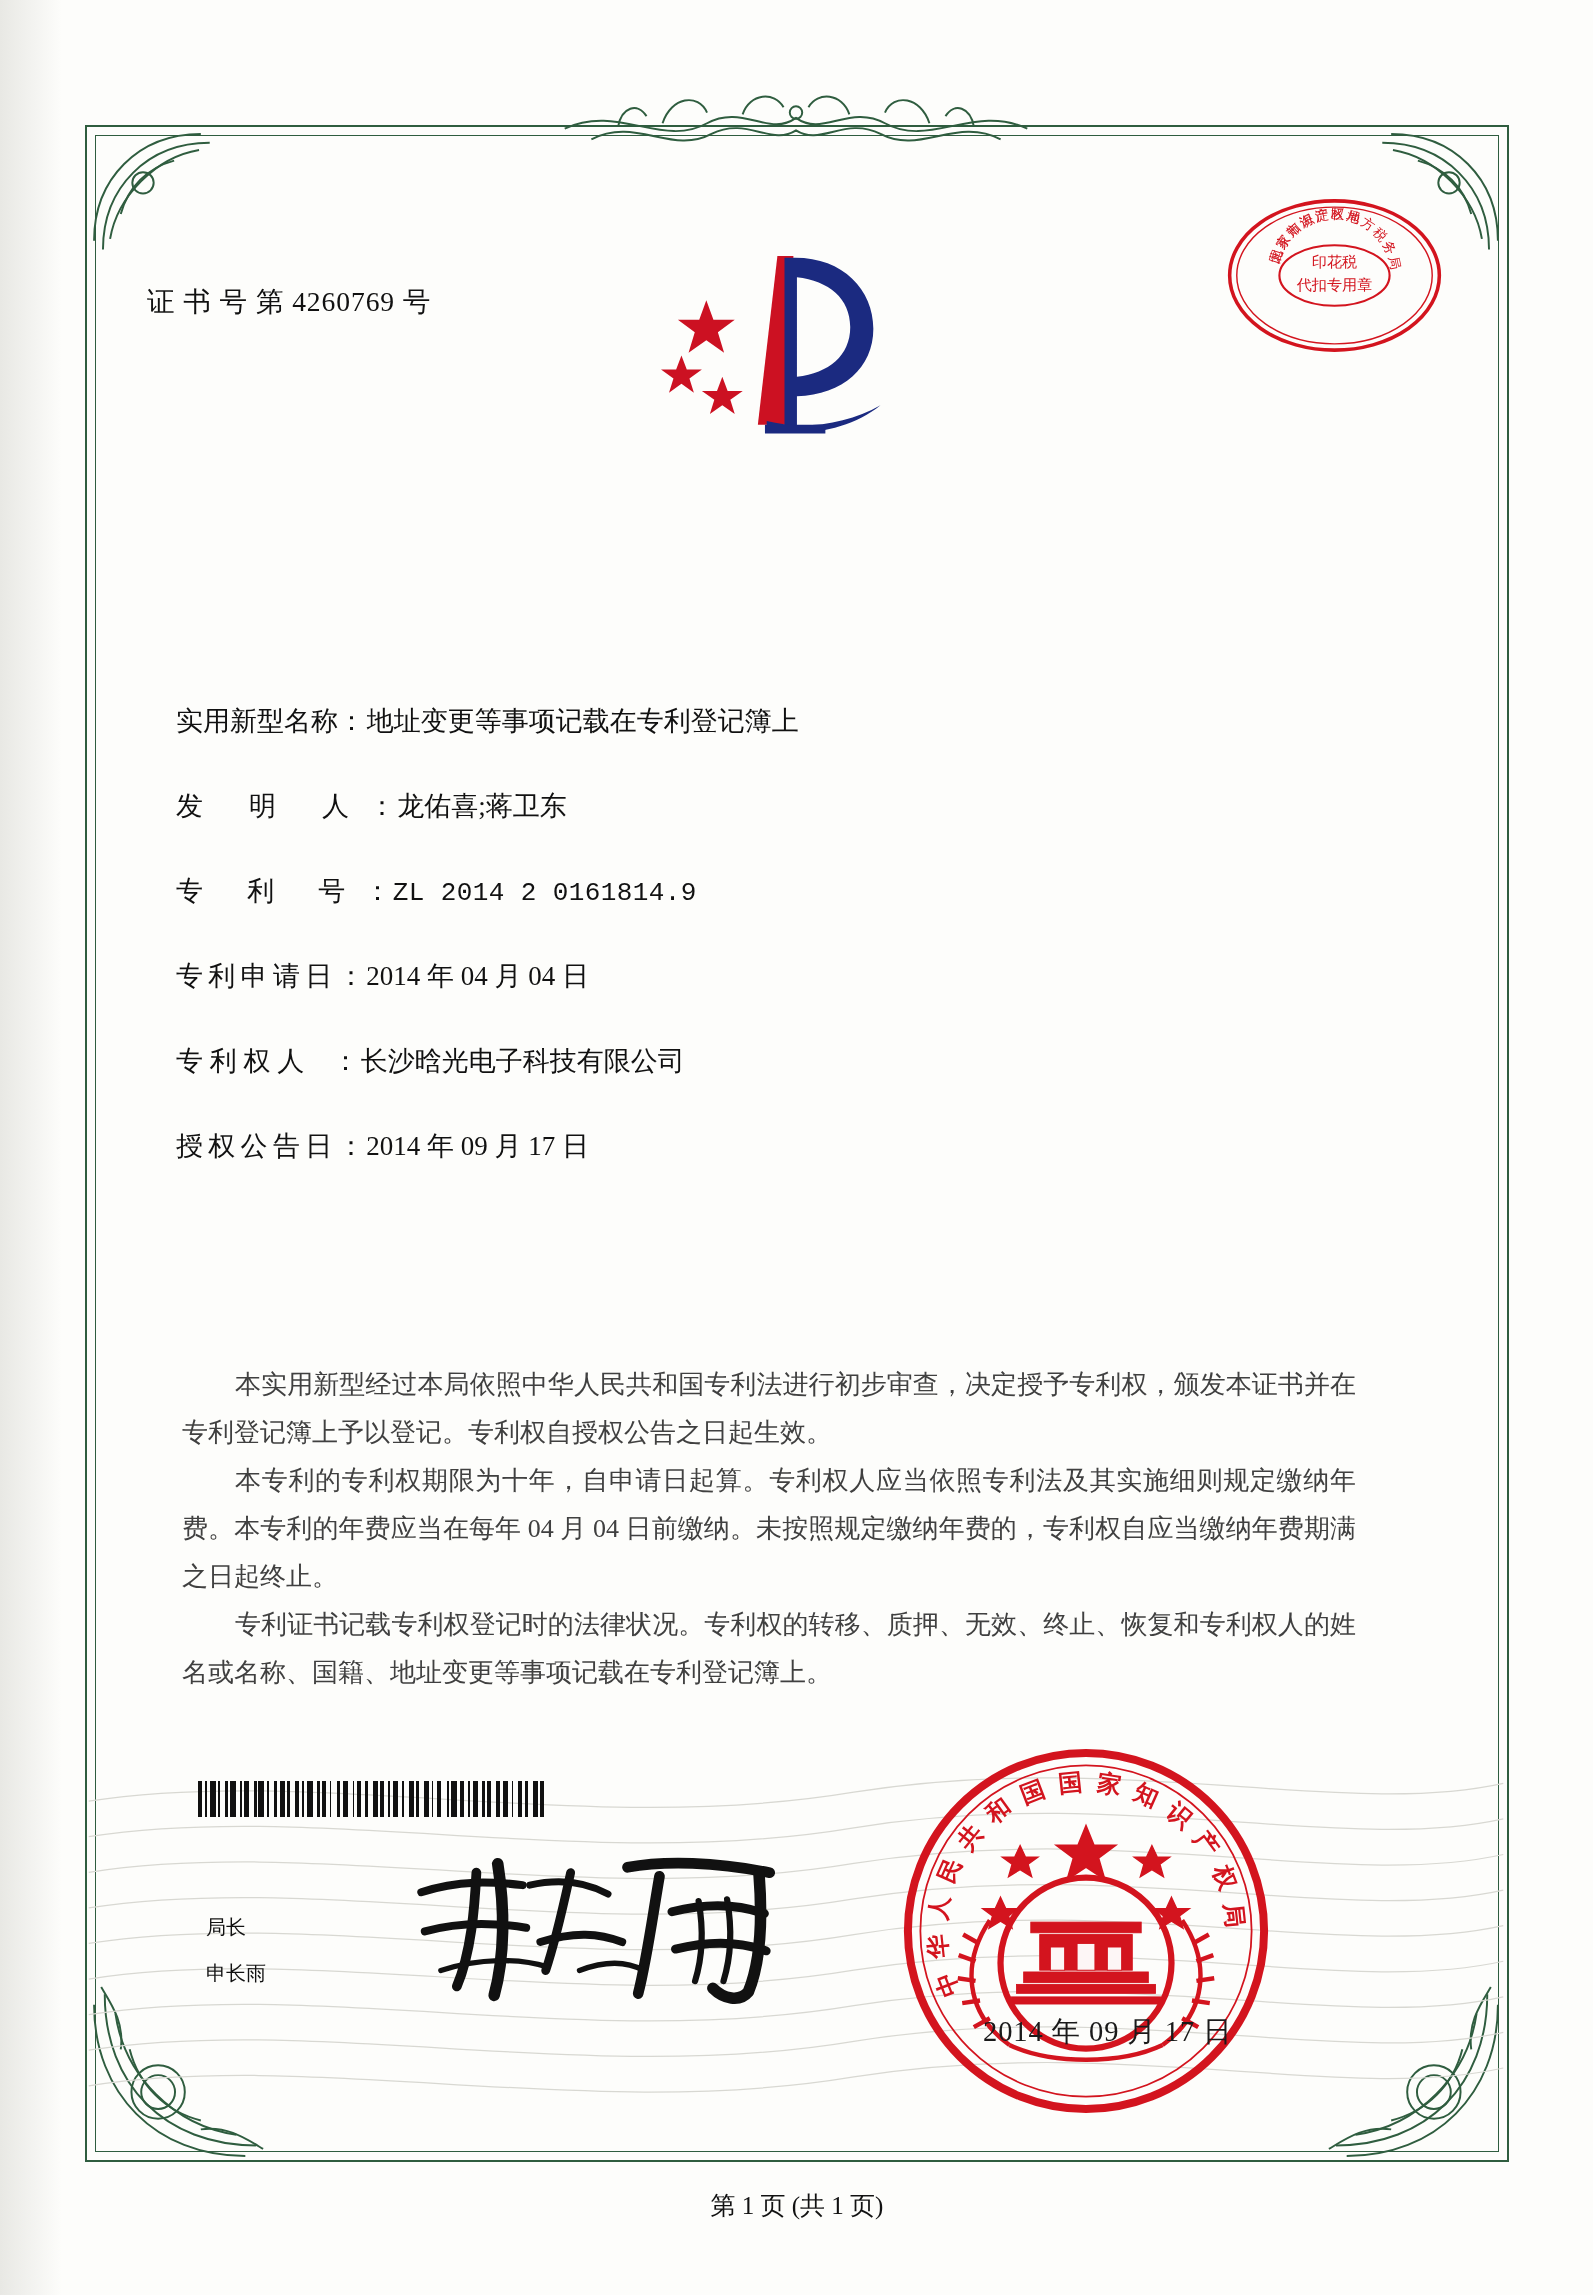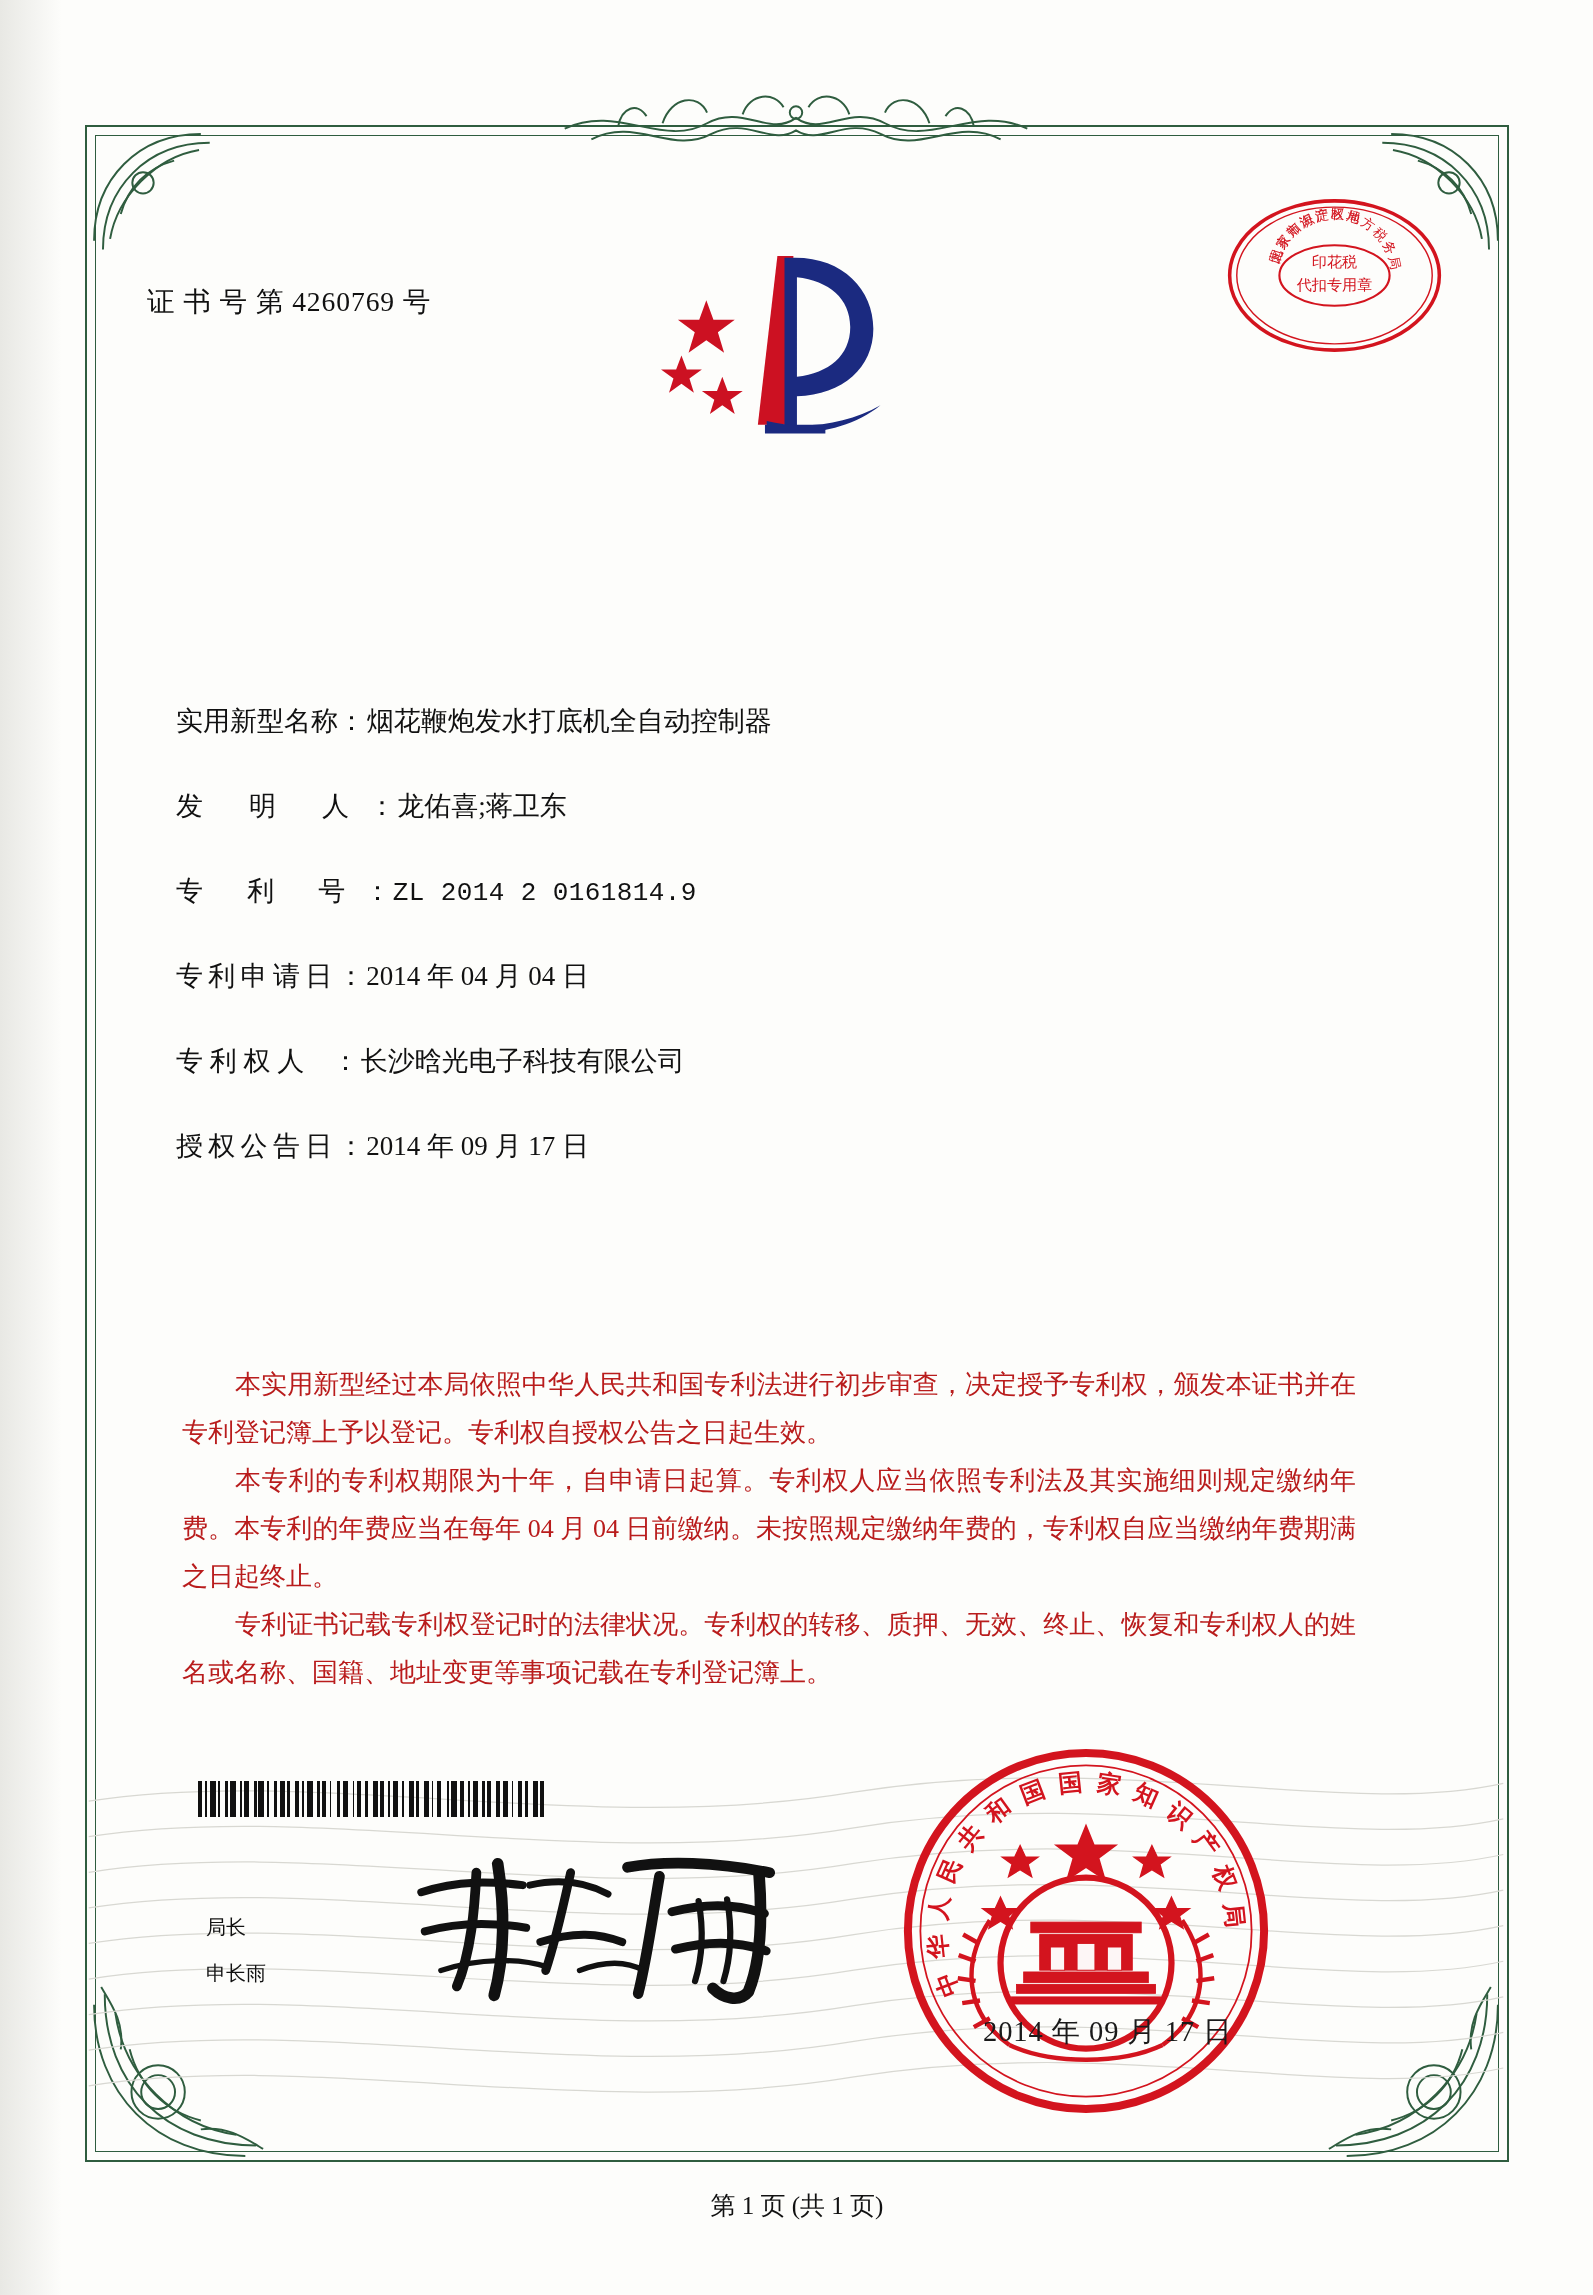--- a/index.html
+++ b/index.html
@@ -115,21 +115,21 @@
     letter-spacing: 0.4px;
   }
 
   
   .body-text {
     position: absolute;
     left: 182px; top: 1361px;
     width: 1174px;
     font-size: 26px;
     line-height: 48px;
-    color: #b91c1c;
+    color: #404040;
     text-align: justify;
   }
   .body-text p {
     margin: 0 0 0 0;
     text-indent: 53px;
   }
 
   
   .barcode {
     position: absolute;
@@ -301,21 +301,21 @@
         <text transform="rotate(198) translate(0,64) rotate(180)" text-anchor="middle">局</text>
       </g>
     </g>
   </svg>
 
 
   <div class="fields">
     <div class="field-row">
       <span class="field-label sp1">实用新型名称</span>
       <span class="field-colon">：</span>
-      <span class="field-value">烟花鞭炮发水打底机全自动控制器</span>
+      <span class="field-value">地址变更等事项记载在专利登记簿上</span>
     </div>
     <div class="field-row">
       <span class="field-label sp2">发 明 人</span>
       <span class="field-colon">：</span>
       <span class="field-value">龙佑喜;蒋卫东</span>
     </div>
     <div class="field-row">
       <span class="field-label sp3">专 利 号</span>
       <span class="field-colon">：</span>
       <span class="field-value mono">ZL 2014 2 0161814.9</span>

